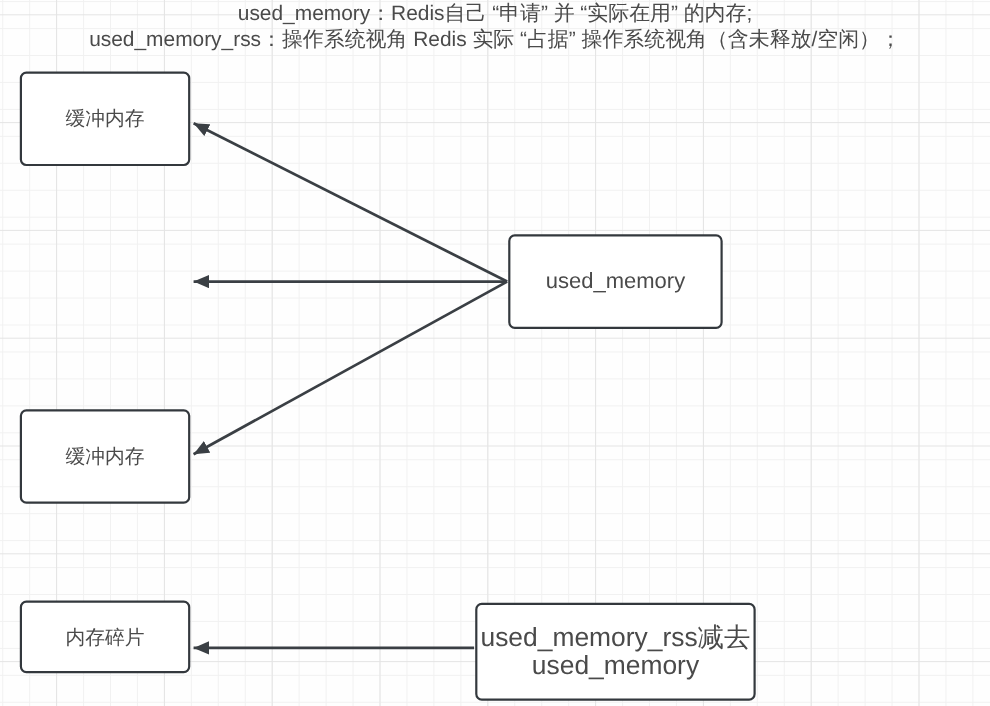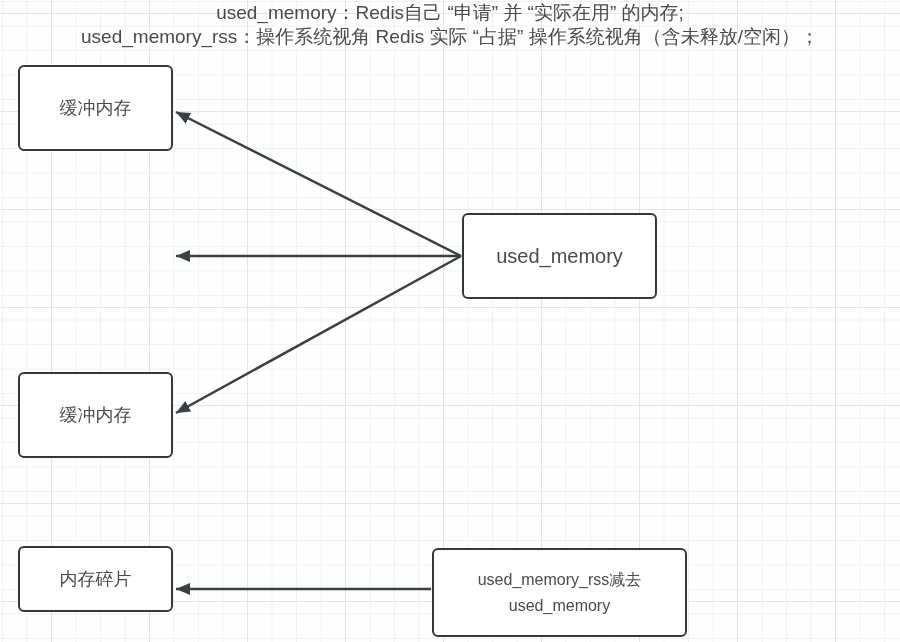--- a/index.html
+++ b/index.html
@@ -45,21 +45,21 @@
     text-align: center;
     font-size: 18px;
     color: #4a4a4a;
     line-height: 26px;
   }
   .node-self     { left: 18px;  top: 65px;  width: 155px; height: 86px; }
   .node-object   { left: 18px;  top: 213px; width: 155px; height: 86px; }
   .node-buffer   { left: 18px;  top: 372px; width: 155px; height: 86px; }
   .node-fragment { left: 18px;  top: 546px; width: 155px; height: 66px; }
   .node-used     { left: 462px; top: 213px; width: 195px; height: 86px; font-size: 20px; }
-  .node-rss      { left: 432px; top: 548px; width: 255px; height: 89px; font-size: 16px; }
+  .node-rss      { left: 432px; top: 548px; width: 255px; height: 89px; font-size: 24px; }
   .edges {
     position: absolute;
     top: 0; left: 0;
     width: 900px;
     height: 642px;
     pointer-events: none;
   }
   .edge {
     stroke: var(--color-arrow, #3a3f44);
     stroke-width: 2.5;

